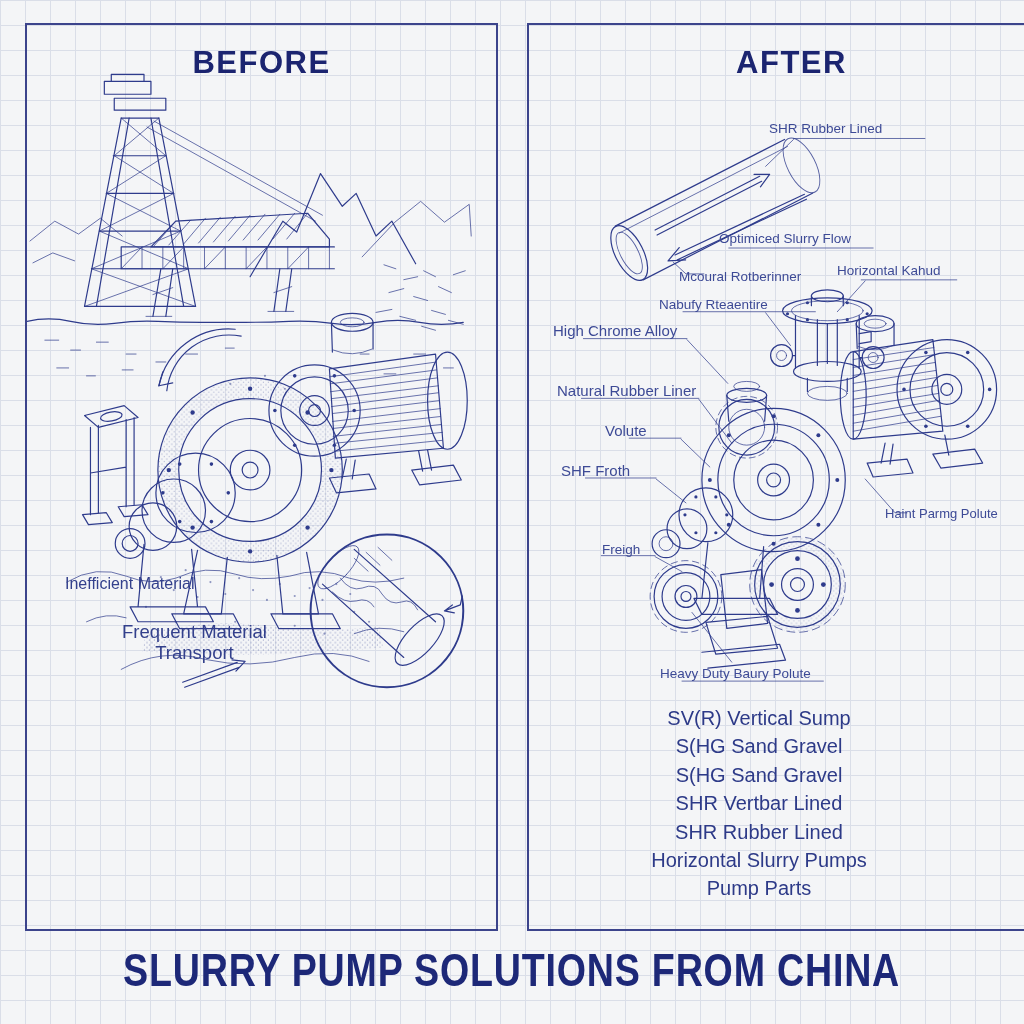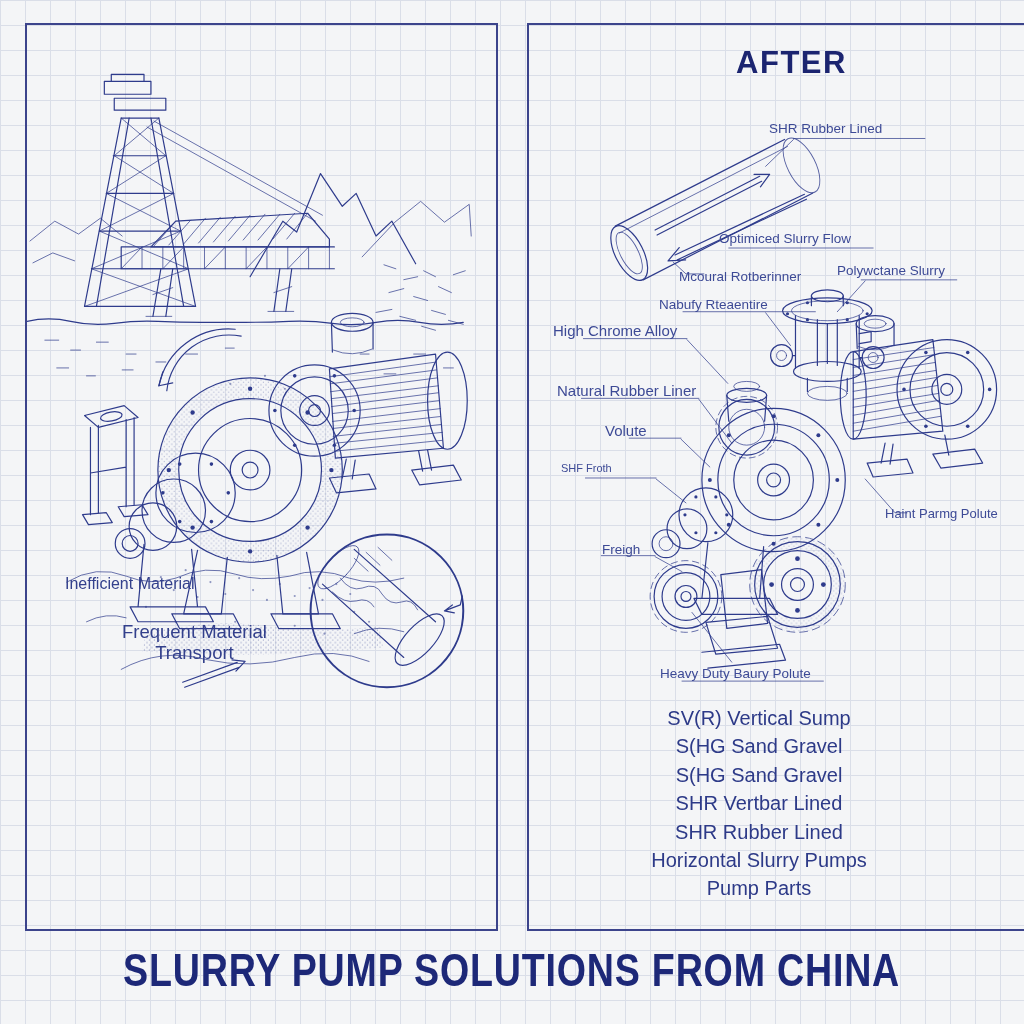--- a/index.html
+++ b/index.html
@@ -34,21 +34,21 @@
   }
   
   .c0{left:240px;top:96px;}
   .c1{left:190px;top:206px;}
   .c2{left:150px;top:244px;}
   .c3{left:308px;top:238px;}
   .c4{left:130px;top:272px;}
   .c5{left:24px;top:297px;font-size:15px;}
   .c6{left:28px;top:357px;font-size:15px;}
   .c7{left:76px;top:397px;font-size:15px;}
-  .c8{left:32px;top:437px;font-size:11px;}
+  .c8{left:32px;top:437px;font-size:15px;}
   .c9{left:48px;top:517px;margin-left:25px;}
   .c10{left:356px;top:481px;font-size:13px;}
   .c11{left:131px;top:641px;}
   svg .ln{stroke:#2e3b8c;fill:none;stroke-width:1.2;stroke-linecap:round;stroke-linejoin:round;}
   svg .thin{stroke-width:.9;opacity:.8;}
   svg .bold{stroke-width:2;}
   svg .dots{fill:#2e3b8c;stroke:none;}
 </style>
 </head>
 <body>
@@ -205,20 +205,21 @@
           <circle cx="300" cy="612" r="1.1"></circle>
         <circle cx="120" cy="585" r="1.1"></circle>
           <circle cx="330" cy="590" r="1.1"></circle>
           <circle cx="345" cy="600" r="1.1"></circle>
         <circle cx="205" cy="360" r="1.1"></circle>
           <circle cx="240" cy="352" r="1.1"></circle>
           <circle cx="260" cy="365" r="1.1"></circle>
       </g>
     </svg>
 
+    <div class="panel-title">BEFORE</div>
     <div class="lbl lbl-inefficient">Inefficient Material</div>
     <div class="lbl lbl-frequent">Frequent Material Transport</div>
   </div>
 
   <div class="panel panel-right">
     <svg class="art" viewBox="0 0 472 908" aria-hidden="true">
       <defs>
         <pattern id="stp2" width="5" height="5" patternUnits="userSpaceOnUse">
           <circle cx="1" cy="1" r="0.7" fill="#2e3b8c"></circle>
           <circle cx="3.4" cy="3.4" r="0.6" fill="#2e3b8c"></circle>
@@ -358,21 +359,21 @@
         <circle cx="130" cy="574" r="5"></circle>
         <path d="M165 552 L206 547 L212 601 L171 606 Z"></path>
         <path d="M150 600 L212 594 L222 626 L160 632 Z M146 630 L224 622 L230 638 L152 646"></path>
       </g>
     </svg>
 
     <div class="panel-title">AFTER</div>
     <div class="callout c0">SHR Rubber Lined</div>
     <div class="callout c1">Optimiced Slurry Flow</div>
     <div class="callout c2">Mcoural Rotberinner</div>
-    <div class="callout c3">Polywctane Slurry</div>
+    <div class="callout c3">Horizontal Kahud</div>
     <div class="callout c4">Nabufy Rteaentire</div>
     <div class="callout c5">High Chrome Alloy</div>
     <div class="callout c6">Natural Rubber Liner</div>
     <div class="callout c7">Volute</div>
     <div class="callout c8">SHF Froth</div>
     <div class="callout c9">Freigh</div>
     <div class="callout c10">Haint Parmg Polute</div>
     <div class="callout c11">Heavy Duty Baury Polute</div>
     <div class="models models-right">
       <div>SV(R) Vertical Sump</div>

